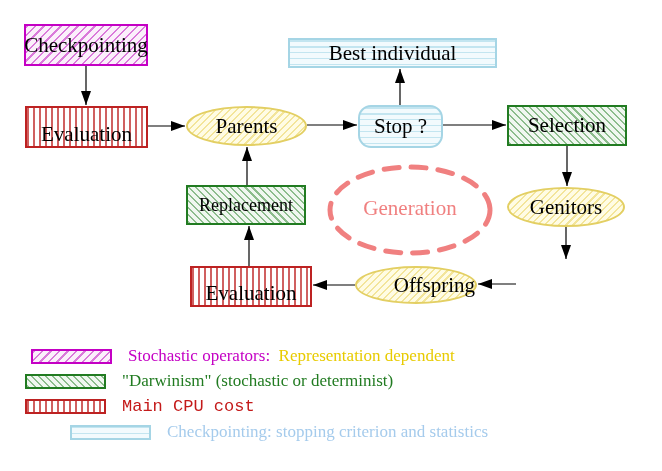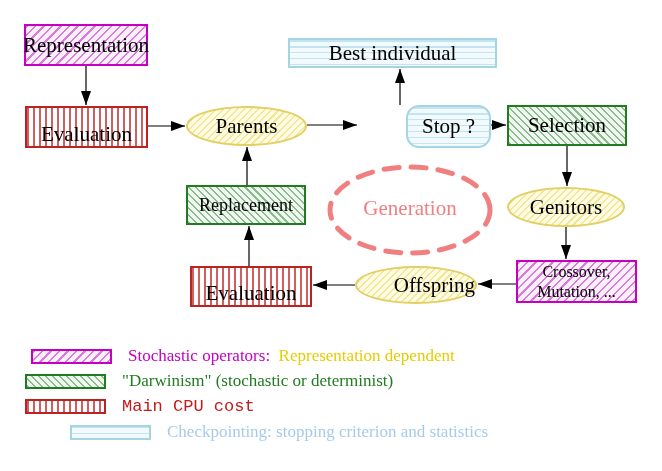--- a/index.html
+++ b/index.html
@@ -65,51 +65,47 @@
       <line x1="566" y1="227" x2="566" y2="259" marker-end="url(#ah)"></line>
       <line x1="516" y1="284" x2="478" y2="284" marker-end="url(#ah)"></line>
       <line x1="355" y1="285" x2="313" y2="285" marker-end="url(#ah)"></line>
       <line x1="249" y1="266" x2="249" y2="226" marker-end="url(#ah)"></line>
       <line x1="247" y1="185" x2="247" y2="147" marker-end="url(#ah)"></line>
     </g>
     <ellipse cx="410" cy="210" rx="80" ry="43" fill="none" stroke="#f08080" stroke-width="5" stroke-dasharray="15 12" stroke-linecap="round"></ellipse>
   </svg>
 
   <div class="node p-magenta" style="left:24px;top:24px;width:124px;height:42px;">
-    <span>Representation</span>
+    <span>Checkpointing</span>
   </div>
 
   <div class="node p-red" style="left:25px;top:106px;width:123px;height:42px;">
     <span>Evaluation</span>
   </div>
 
   <div class="node p-cyan" style="left:288px;top:38px;width:209px;height:30px;">
     <span>Best individual</span>
   </div>
 
   <div class="node ellipse p-yellow" style="left:186px;top:106px;width:121px;height:40px;">
     <span>Parents</span>
   </div>
 
-  <div class="node rounded p-cyan" style="left:358px;top:105px;width:85px;height:43px;margin-left:48px;">
+  <div class="node rounded p-cyan" style="left:358px;top:105px;width:85px;height:43px;">
     <span>Stop ?</span>
   </div>
 
   <div class="node p-green" style="left:507px;top:105px;width:120px;height:41px;">
     <span>Selection</span>
   </div>
 
   <div class="node ellipse p-yellow" style="left:507px;top:187px;width:118px;height:40px;">
     <span>Genitors</span>
   </div>
 
-  <div class="node p-magenta small-2line" style="left:516px;top:260px;width:121px;height:43px;flex-direction:column;">
-    <span>Crossover,</span>
-    <span>Mutation, ...</span>
-  </div>
 
   <div class="node ellipse p-yellow" style="left:355px;top:266px;width:122px;height:38px;justify-content:flex-end;">
     <span>Offspring</span>
   </div>
 
   <div class="node p-red" style="left:190px;top:266px;width:122px;height:41px;">
     <span>Evaluation</span>
   </div>
 
   <div class="node p-green" style="left:186px;top:185px;width:120px;height:40px;font-size:18px;">

